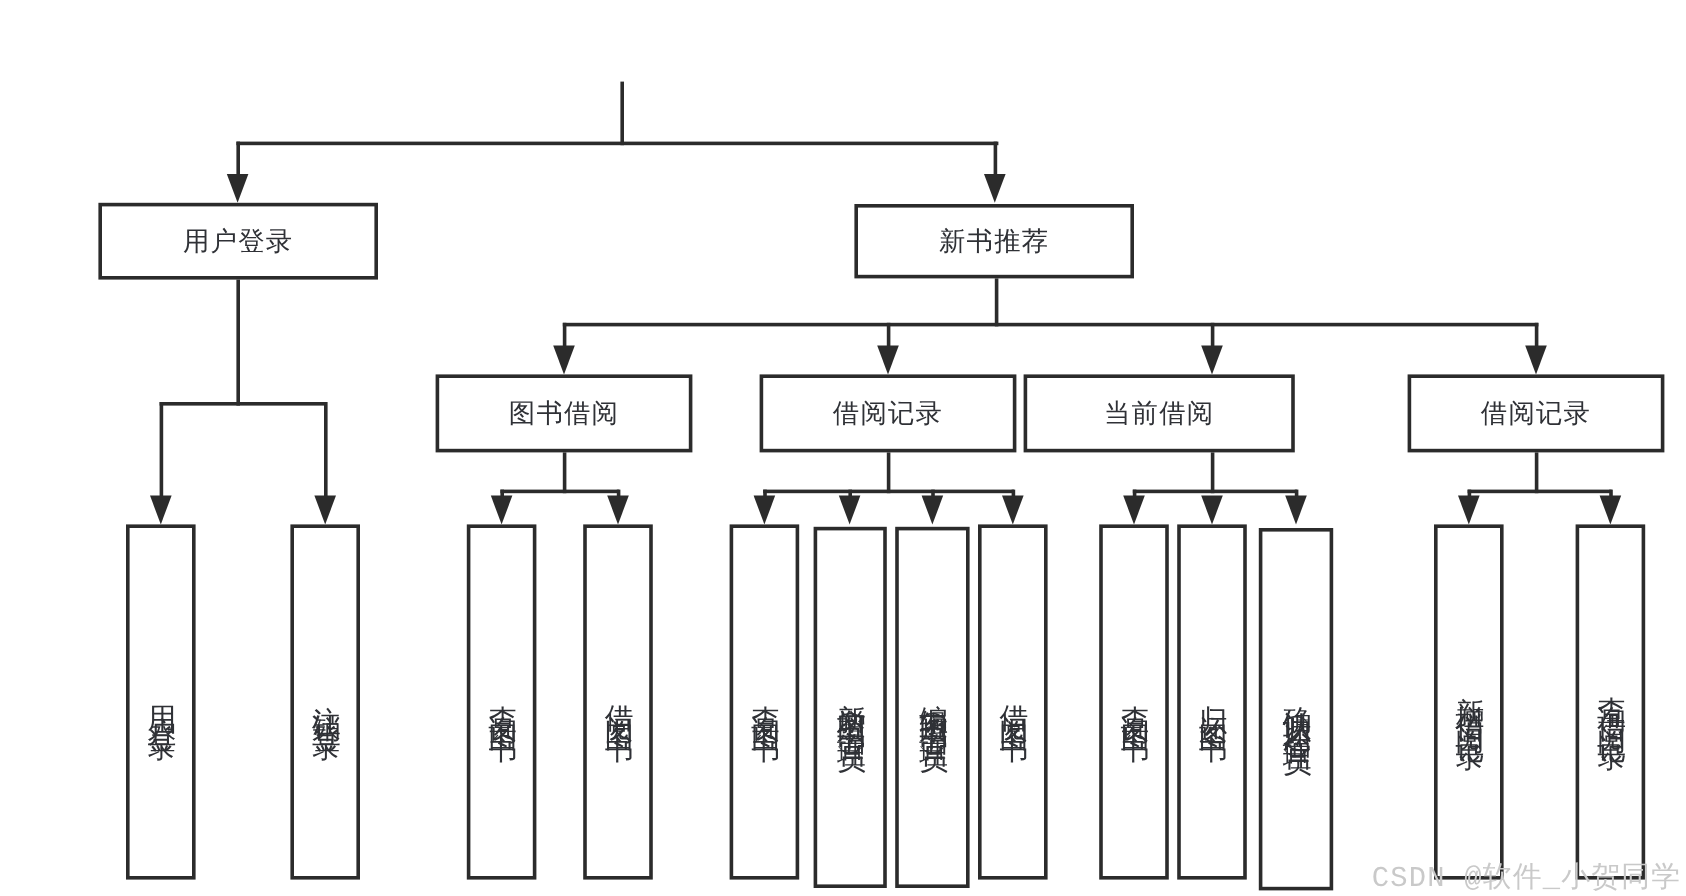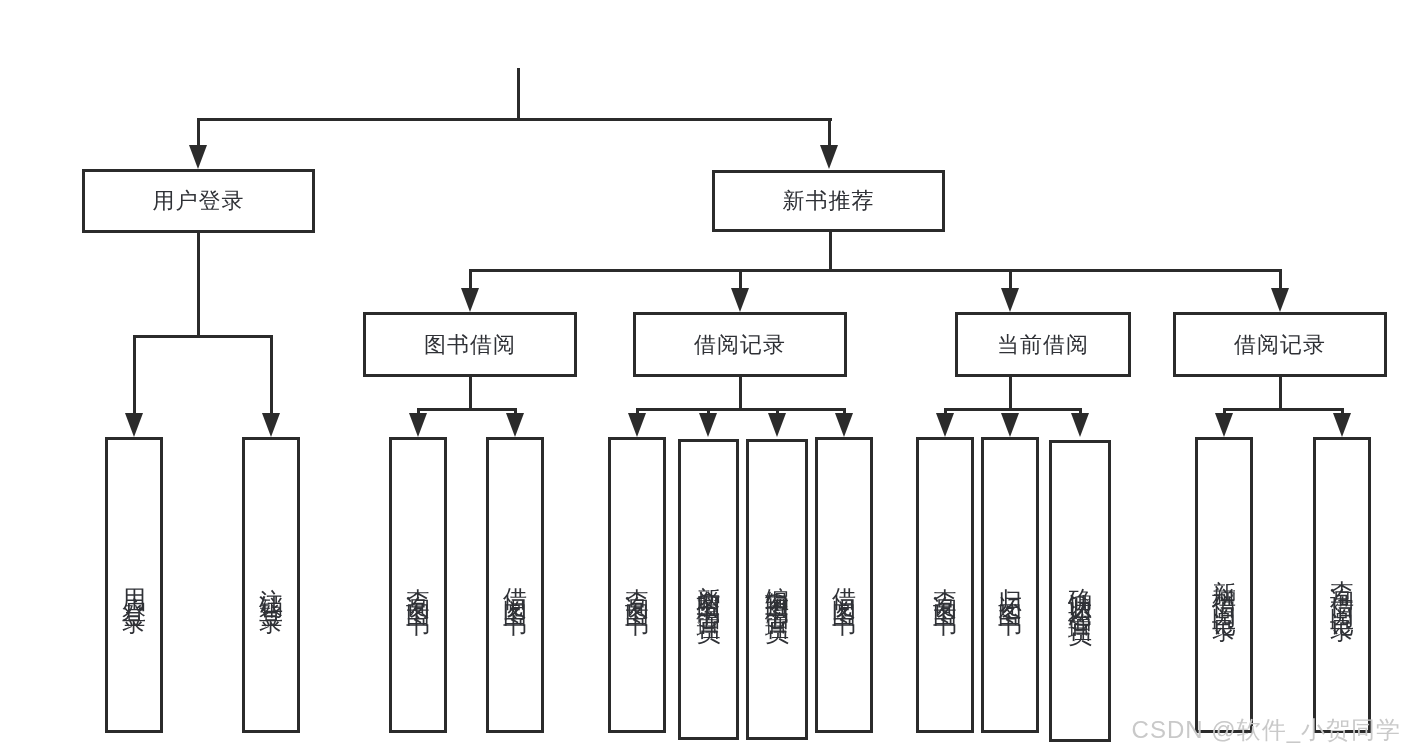--- a/index.html
+++ b/index.html
@@ -51,20 +51,21 @@
     border-top: 24px solid #2b2b2b;
   }
   .watermark {
     position: absolute;
     right: 4px;
     bottom: 1px;
     font-size: 24px;
     color: #c9c9c9;
     letter-spacing: 1px;
     white-space: nowrap;
+    font-family: Liberation Mono, monospace;
   }
 </style>
 </head>
 <body>
 
 <div id="stage">
 
 
   <div class="vline" style="left:517px; top:68px; height:53px;"></div>
 
@@ -98,21 +99,21 @@
   <div class="arrowhead" style="left:731px; top:288px;"></div>
   <div class="arrowhead" style="left:1001px; top:288px;"></div>
   <div class="arrowhead" style="left:1271px; top:288px;"></div>
 
   <div class="box" style="left:363px; top:312px; width:214px; height:65px;">
     <span class="hlabel">图书借阅</span>
   </div>
   <div class="box" style="left:633px; top:312px; width:214px; height:65px;">
     <span class="hlabel">借阅记录</span>
   </div>
-  <div class="box" style="left:955px; top:312px; width:176px; height:65px;">
+  <div class="box" style="left:853px; top:312px; width:226px; height:65px;">
     <span class="hlabel">当前借阅</span>
   </div>
   <div class="box" style="left:1173px; top:312px; width:214px; height:65px;">
     <span class="hlabel">借阅记录</span>
   </div>
 
   <div class="vline" style="left:469px; top:377px; height:34px;"></div>
   <div class="hline" style="left:417px; top:408px; width:99px;"></div>
   <div class="vline" style="left:417px; top:408px; height:8px;"></div>
   <div class="vline" style="left:514px; top:408px; height:8px;"></div>

